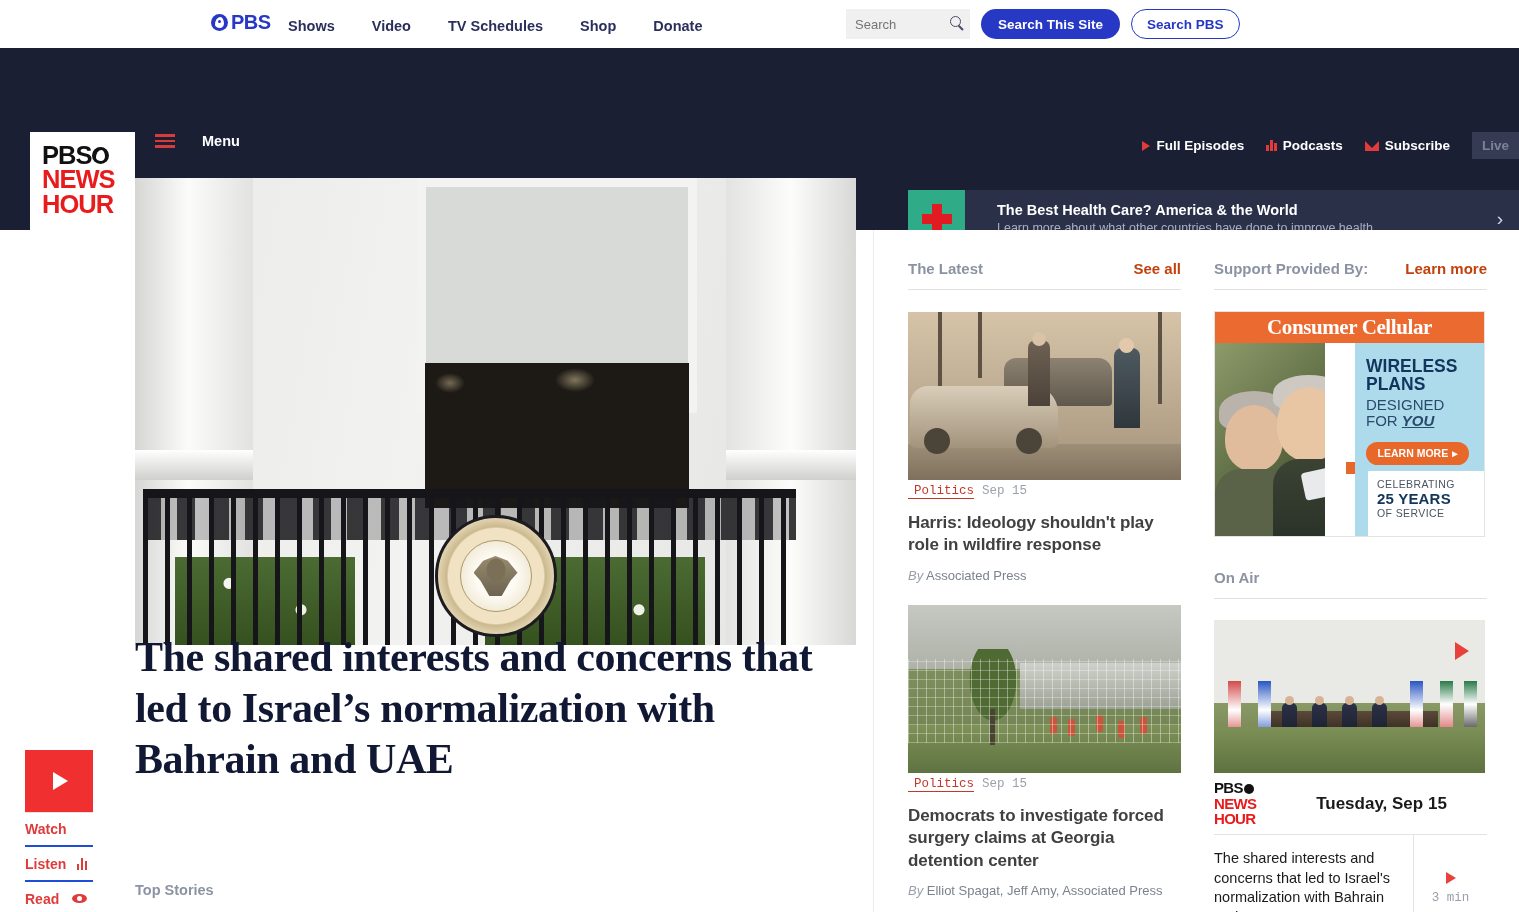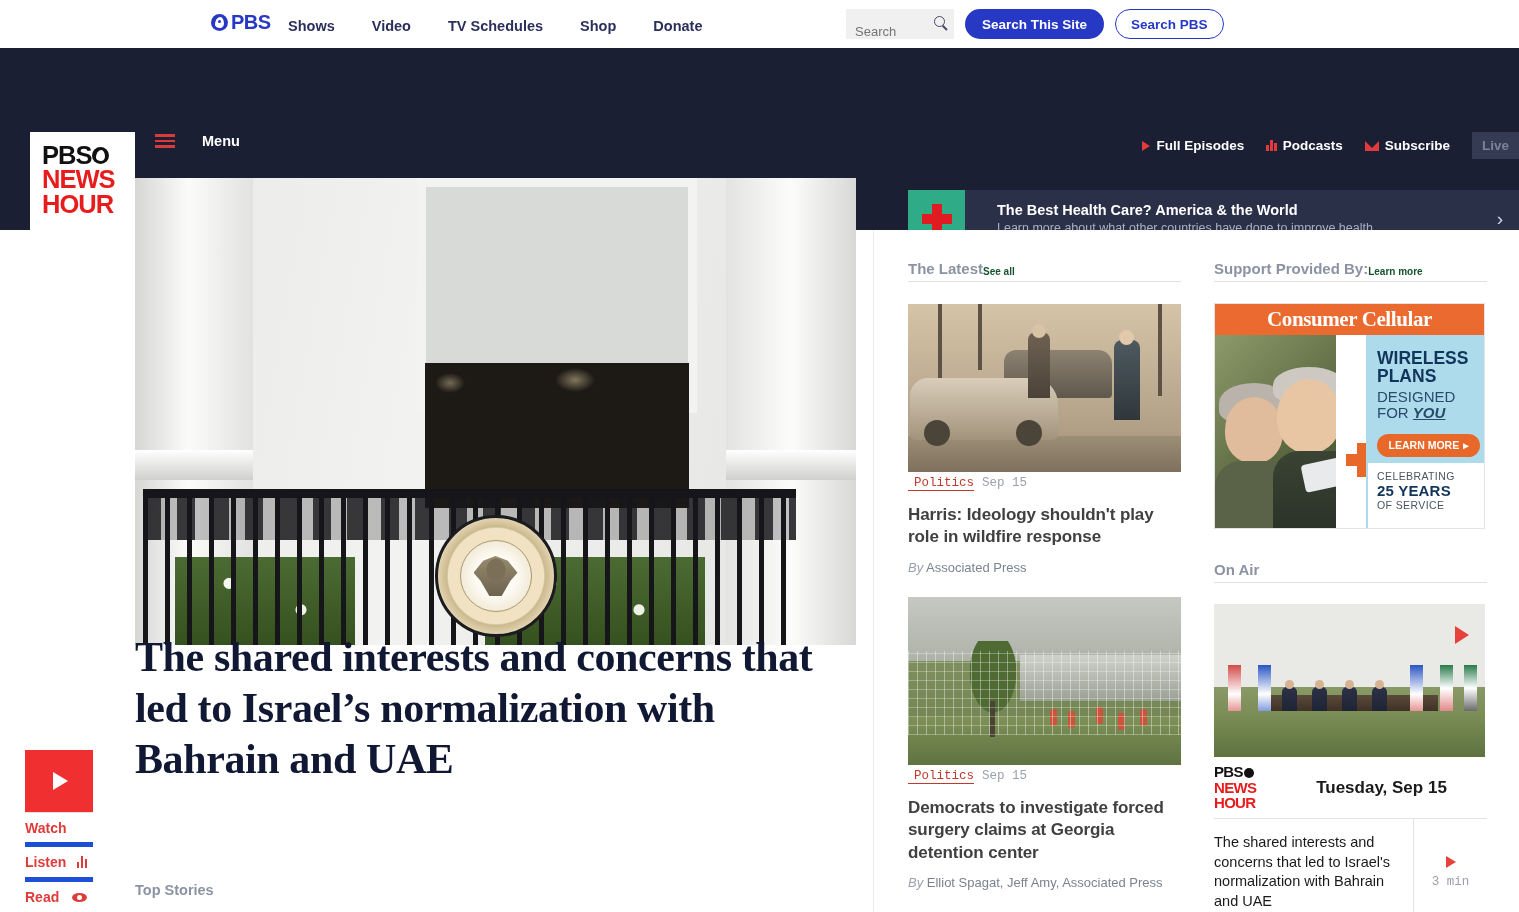--- a/index.html
+++ b/index.html
@@ -50,22 +50,22 @@
   }
   .pbs-nav a {
     font-size: 14.5px; color: #2a2f5b; text-decoration: none;
     font-weight: 600;
   }
   .pbs-search-wrap {
     position: absolute; left: 846px; top: 9px;
     display: flex; align-items: center; gap: 11px;
   }
   .pbs-search-box {
-    width: 108px; height: 30px; background: #f0f0f0;
-    display: flex; align-items: flex-end; padding: 0 9px;
+    width: 124px; height: 30px; background: #f0f0f0;
+    display: flex; align-items: center; padding: 0 9px;
     position: relative;
   }
   .pbs-search-box input {
     border: none; outline: none; background: transparent;
     font-size: 13px; color: #555; width: 92px;
     font-family: "Liberation Sans", sans-serif;
   }
   .pbs-search-box .mag {
     position: absolute; right: 9px; top: 7px;
     width: 11px; height: 11px; border: 1.6px solid #4a4a6a;
@@ -251,38 +251,38 @@
     width: 68px; height: 62px; background: #f03030;
     display: flex; align-items: center; justify-content: center; cursor: pointer;
   }
   .watch-sq .tri {
     width: 0; height: 0; border-left: 15px solid #fff;
     border-top: 9px solid transparent; border-bottom: 9px solid transparent;
     margin-left: 3px;
   }
   .act-row {
     height: 35px; display: flex; align-items: center; justify-content: space-between;
-    border-bottom: 5px solid #1d4ed8; color: #e03b3b; font-size: 14px;
+    border-bottom: 2px solid #1d4ed8; color: #e03b3b; font-size: 14px;
     font-weight: bold; cursor: pointer; padding-right: 6px; width: 68px;
   }
   .act-row.first { border-top: 1px solid #e3e3e3; }
   .ic-bars2 { display: flex; align-items: flex-end; gap: 1.5px; height: 12px; }
   .ic-bars2 i { width: 2.5px; background: #e03b3b; display: block; }
   .ic-eye { width: 15px; height: 9px; border-radius: 50%; background: #e03b3b; position: relative; }
   .ic-eye::after { content:""; position: absolute; left: 5px; top: 2px; width: 5px; height: 5px;
     border-radius: 50%; background: #fff; }
 
   
   .latest { position: absolute; left: 908px; top: 30px; width: 273px; }
   .sec-head {
-    display: flex; align-items: flex-end; justify-content: flex-start;
-    border-bottom: 1px solid #e1e1e1; padding-bottom: 4px;
+    display: flex; align-items: flex-end; justify-content: space-between;
+    border-bottom: 1px solid #e1e1e1; padding-bottom: 12px;
   }
   .sec-title { color: #8b93a3; font-size: 15px; font-weight: bold; }
-  .sec-link { color: #14532d; font-size: 10px; font-weight: bold; cursor: pointer; }
+  .sec-link { color: #c2410c; font-size: 15px; font-weight: bold; cursor: pointer; }
 
   .art { margin-top: 22px; }
   .art-thumb { width: 273px; height: 168px; overflow: hidden; position: relative; }
   .art-meta { position: relative; margin-top: -18px; z-index: 3; display: inline-flex;
     align-items: baseline; gap: 8px; background: #fff; padding: 3px 8px 2px 0; }
   .art-cat {
     font-family: "Liberation Mono", monospace; font-size: 12.5px; color: #c0392b;
     border-bottom: 1px solid #c0392b; cursor: pointer; padding-left: 6px;
   }
   .art-date { font-family: "Liberation Mono", monospace; font-size: 12.5px; color: #9aa0ab; }
@@ -346,21 +346,21 @@
   .ad-photo .h1 { position: absolute; left: 4px; top: 48px; width: 70px; height: 40px;
     border-radius: 50% 50% 30% 30%; background: #b9b3ab; }
   .ad-photo .h2 { position: absolute; left: 58px; top: 32px; width: 72px; height: 36px;
     border-radius: 50% 50% 30% 30%; background: #cdc8c1; }
   .ad-photo .b1 { position: absolute; left: 0; bottom: 0; width: 84px; height: 68px;
     background: #5a6347; border-radius: 26px 30px 0 0; }
   .ad-photo .b2 { position: absolute; left: 58px; bottom: 0; width: 92px; height: 78px;
     background: linear-gradient(#3b4334, #2b3228); border-radius: 26px 26px 0 0; }
   .ad-photo .phone { position: absolute; left: 88px; bottom: 40px; width: 40px; height: 28px;
     background: #e9eaec; border-radius: 4px; transform: rotate(-12deg); }
-  .ad-right { flex: 1; background: #aedbec; position: relative; padding: 14px 4px 0 11px; margin-left: 30px; }
+  .ad-right { flex: 1; background: #aedbec; position: relative; padding: 14px 15px 0 11px; margin-left: 30px; }
   .ad-h1 { color: #12355b; font-size: 17.5px; font-weight: bold; line-height: 1.05; }
   .ad-h2 { color: #2a4a6b; font-size: 15px; line-height: 1.1; margin-top: 3px; }
   .ad-h2 .you { font-style: italic; font-weight: bold; text-decoration: underline; }
   .ad-btn { margin-top: 12px; width: 103px; height: 23px; border-radius: 12px;
     background: #e8682a; color: #fff; font-size: 10.5px; font-weight: bold;
     display: flex; align-items: center; justify-content: center; gap: 4px; cursor: pointer; }
   .ad-cel { position: absolute; right: 0; bottom: 0; width: 116px; height: 66px;
     background: #fff; padding: 7px 0 0 9px; }
   .ad-cel .c1 { font-size: 10.5px; color: #4a5560; letter-spacing: .4px; }
   .ad-cel .c2 { font-size: 15px; color: #12355b; font-weight: bold; letter-spacing: .2px; }

